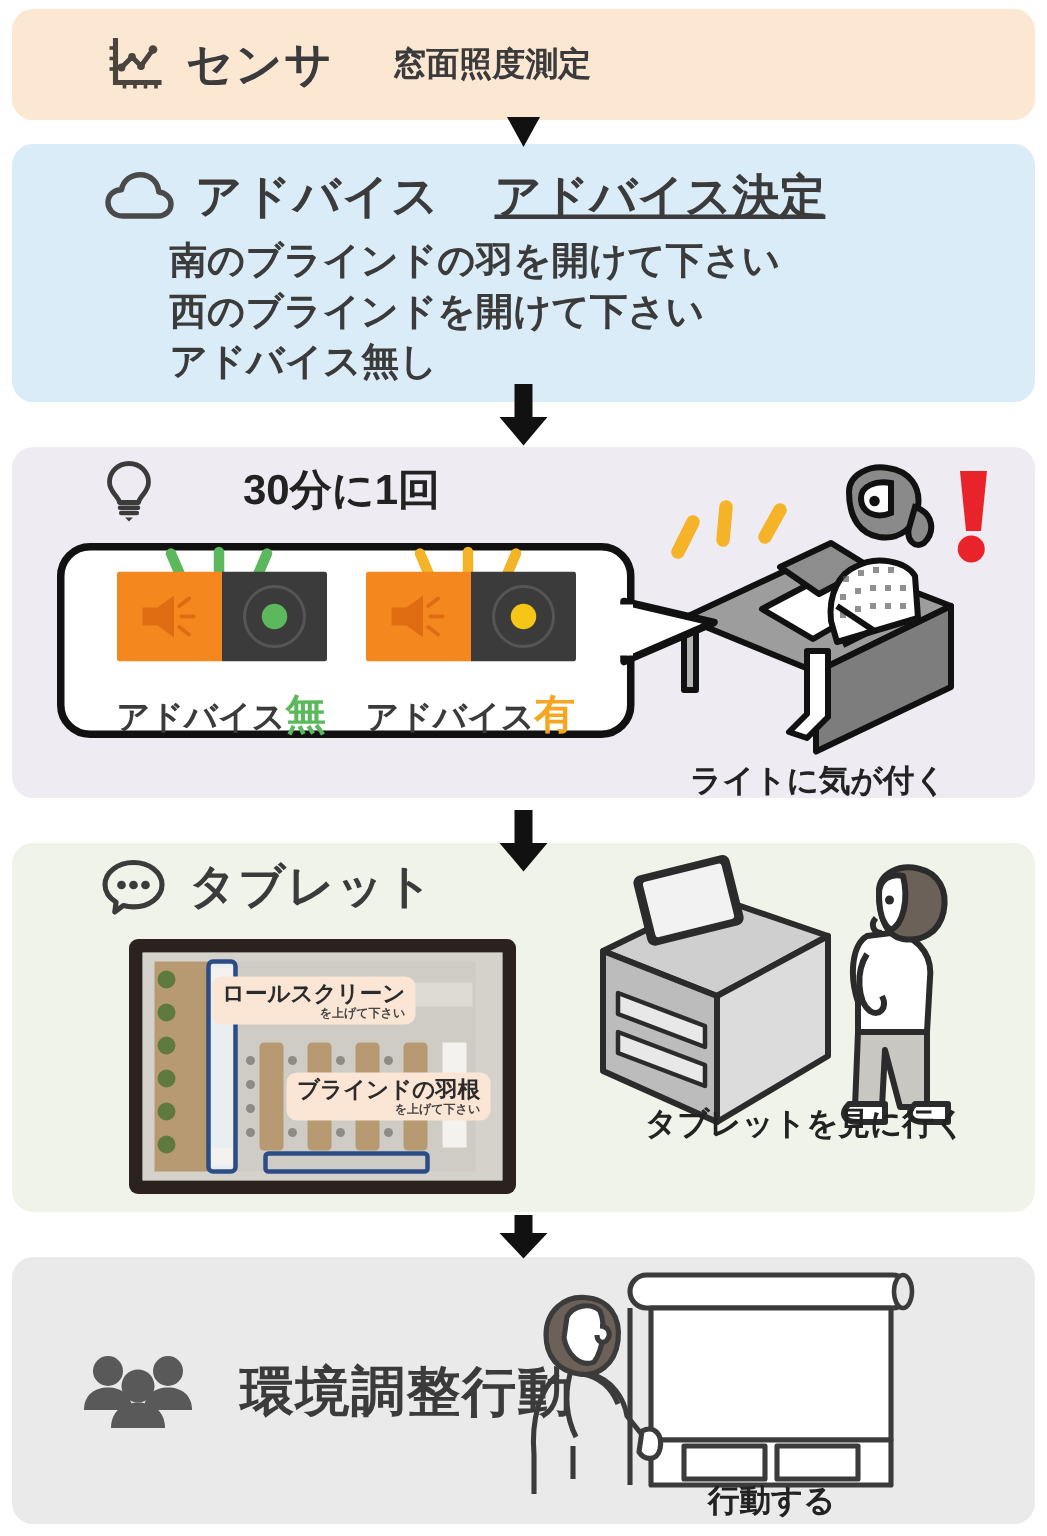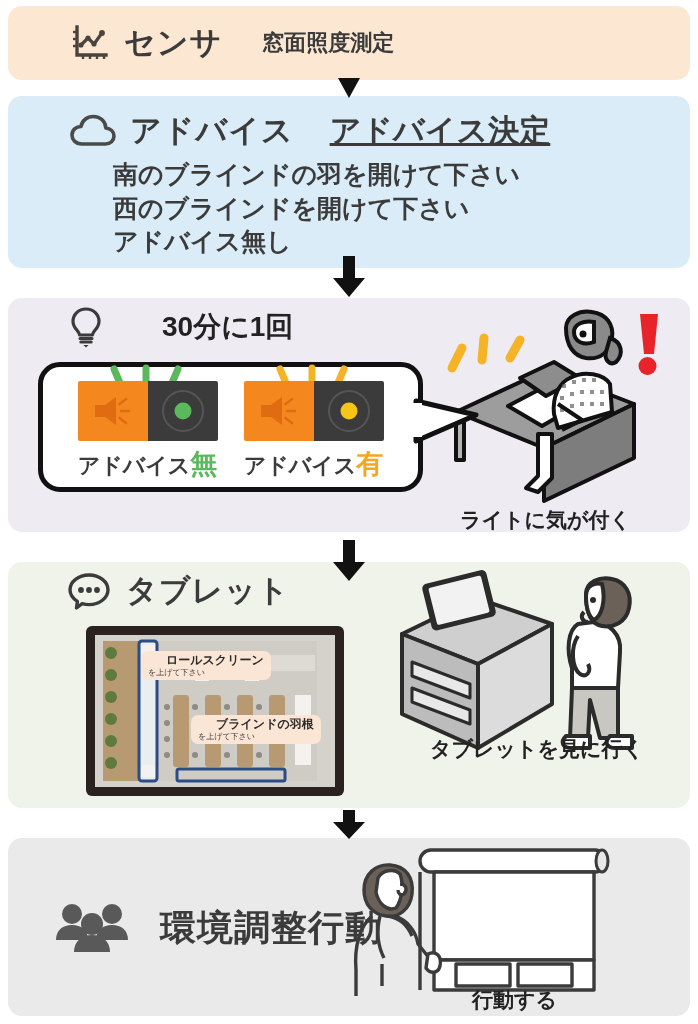--- a/index.html
+++ b/index.html
@@ -47,37 +47,37 @@
   .devices{display:flex;gap:26px;justify-content:center;padding-top:14px;}
   .dev{position:relative;width:140px;}
   .dev .rays{position:absolute;left:30px;top:-14px;width:80px;height:18px;}
   .dev .body{display:flex;width:140px;height:60px;border-radius:2px;overflow:hidden;}
   .dev .lft{width:50%;background:#F5871F;position:relative;}
   .dev .rgt{width:50%;background:#3b3b3b;position:relative;}
   .dev .dot{position:absolute;left:50%;top:50%;transform:translate(-50%,-50%);
             width:17px;height:17px;border-radius:50%;}
   .dev .ring{position:absolute;left:50%;top:50%;transform:translate(-50%,-50%);
             width:38px;height:38px;border-radius:50%;border:2px solid #555;}
-  .dev .lbl{margin-top:5px;text-align:center;font-size:22px;font-weight:700;white-space:nowrap;}
+  .dev .lbl{margin-top:17px;text-align:center;font-size:22px;font-weight:700;white-space:nowrap;}
   .dev .lbl .mark{font-size:27px;font-weight:700;}
   .tail{position:absolute;right:-60px;top:30px;width:62px;height:48px;z-index:2;}
 
   .lightscene{position:absolute;right:6px;top:10px;width:250px;height:220px;}
   .cap{position:absolute;font-size:21px;font-weight:700;color:#222;white-space:nowrap;}
 
   
   #tablet{top:562px;height:246px;background:#F0F3EA;}
   #tablet .hdr{padding:8px 0 0 58px;}
   #tablet .ttl{font-size:31px;}
   .tabshell{position:absolute;left:78px;top:64px;width:258px;height:170px;
             background:#2b211e;border-radius:6px;box-sizing:border-box;padding:9px;}
   .tabscreen{width:100%;height:100%;background:#d9d7d2;position:relative;overflow:hidden;}
   .bub{position:absolute;background:#FBE6D6;border-radius:7px;padding:3px 7px;box-sizing:border-box;}
-  .bub .b1{font-size:12px;font-weight:700;color:#2b2b2b;white-space:nowrap;line-height:1.15;margin-left:18px;}
-  .bub .b2{font-size:8px;font-weight:400;color:#444;text-align:left;line-height:1.15;}
+  .bub .b1{font-size:15px;font-weight:700;color:#2b2b2b;white-space:nowrap;line-height:1.15;}
+  .bub .b2{font-size:8px;font-weight:700;color:#444;text-align:right;line-height:1.15;}
 
   
   #action{top:838px;height:178px;background:#EAEAEA;}
   #action .hdr{position:absolute;left:46px;top:62px;}
   #action .ttl{font-size:36px;font-weight:700;margin-left:14px;}
 
   .arrow{position:absolute;left:50%;transform:translateX(-50%);z-index:5;}
   svg{display:block;overflow:visible;}
 </style>
 </head>

